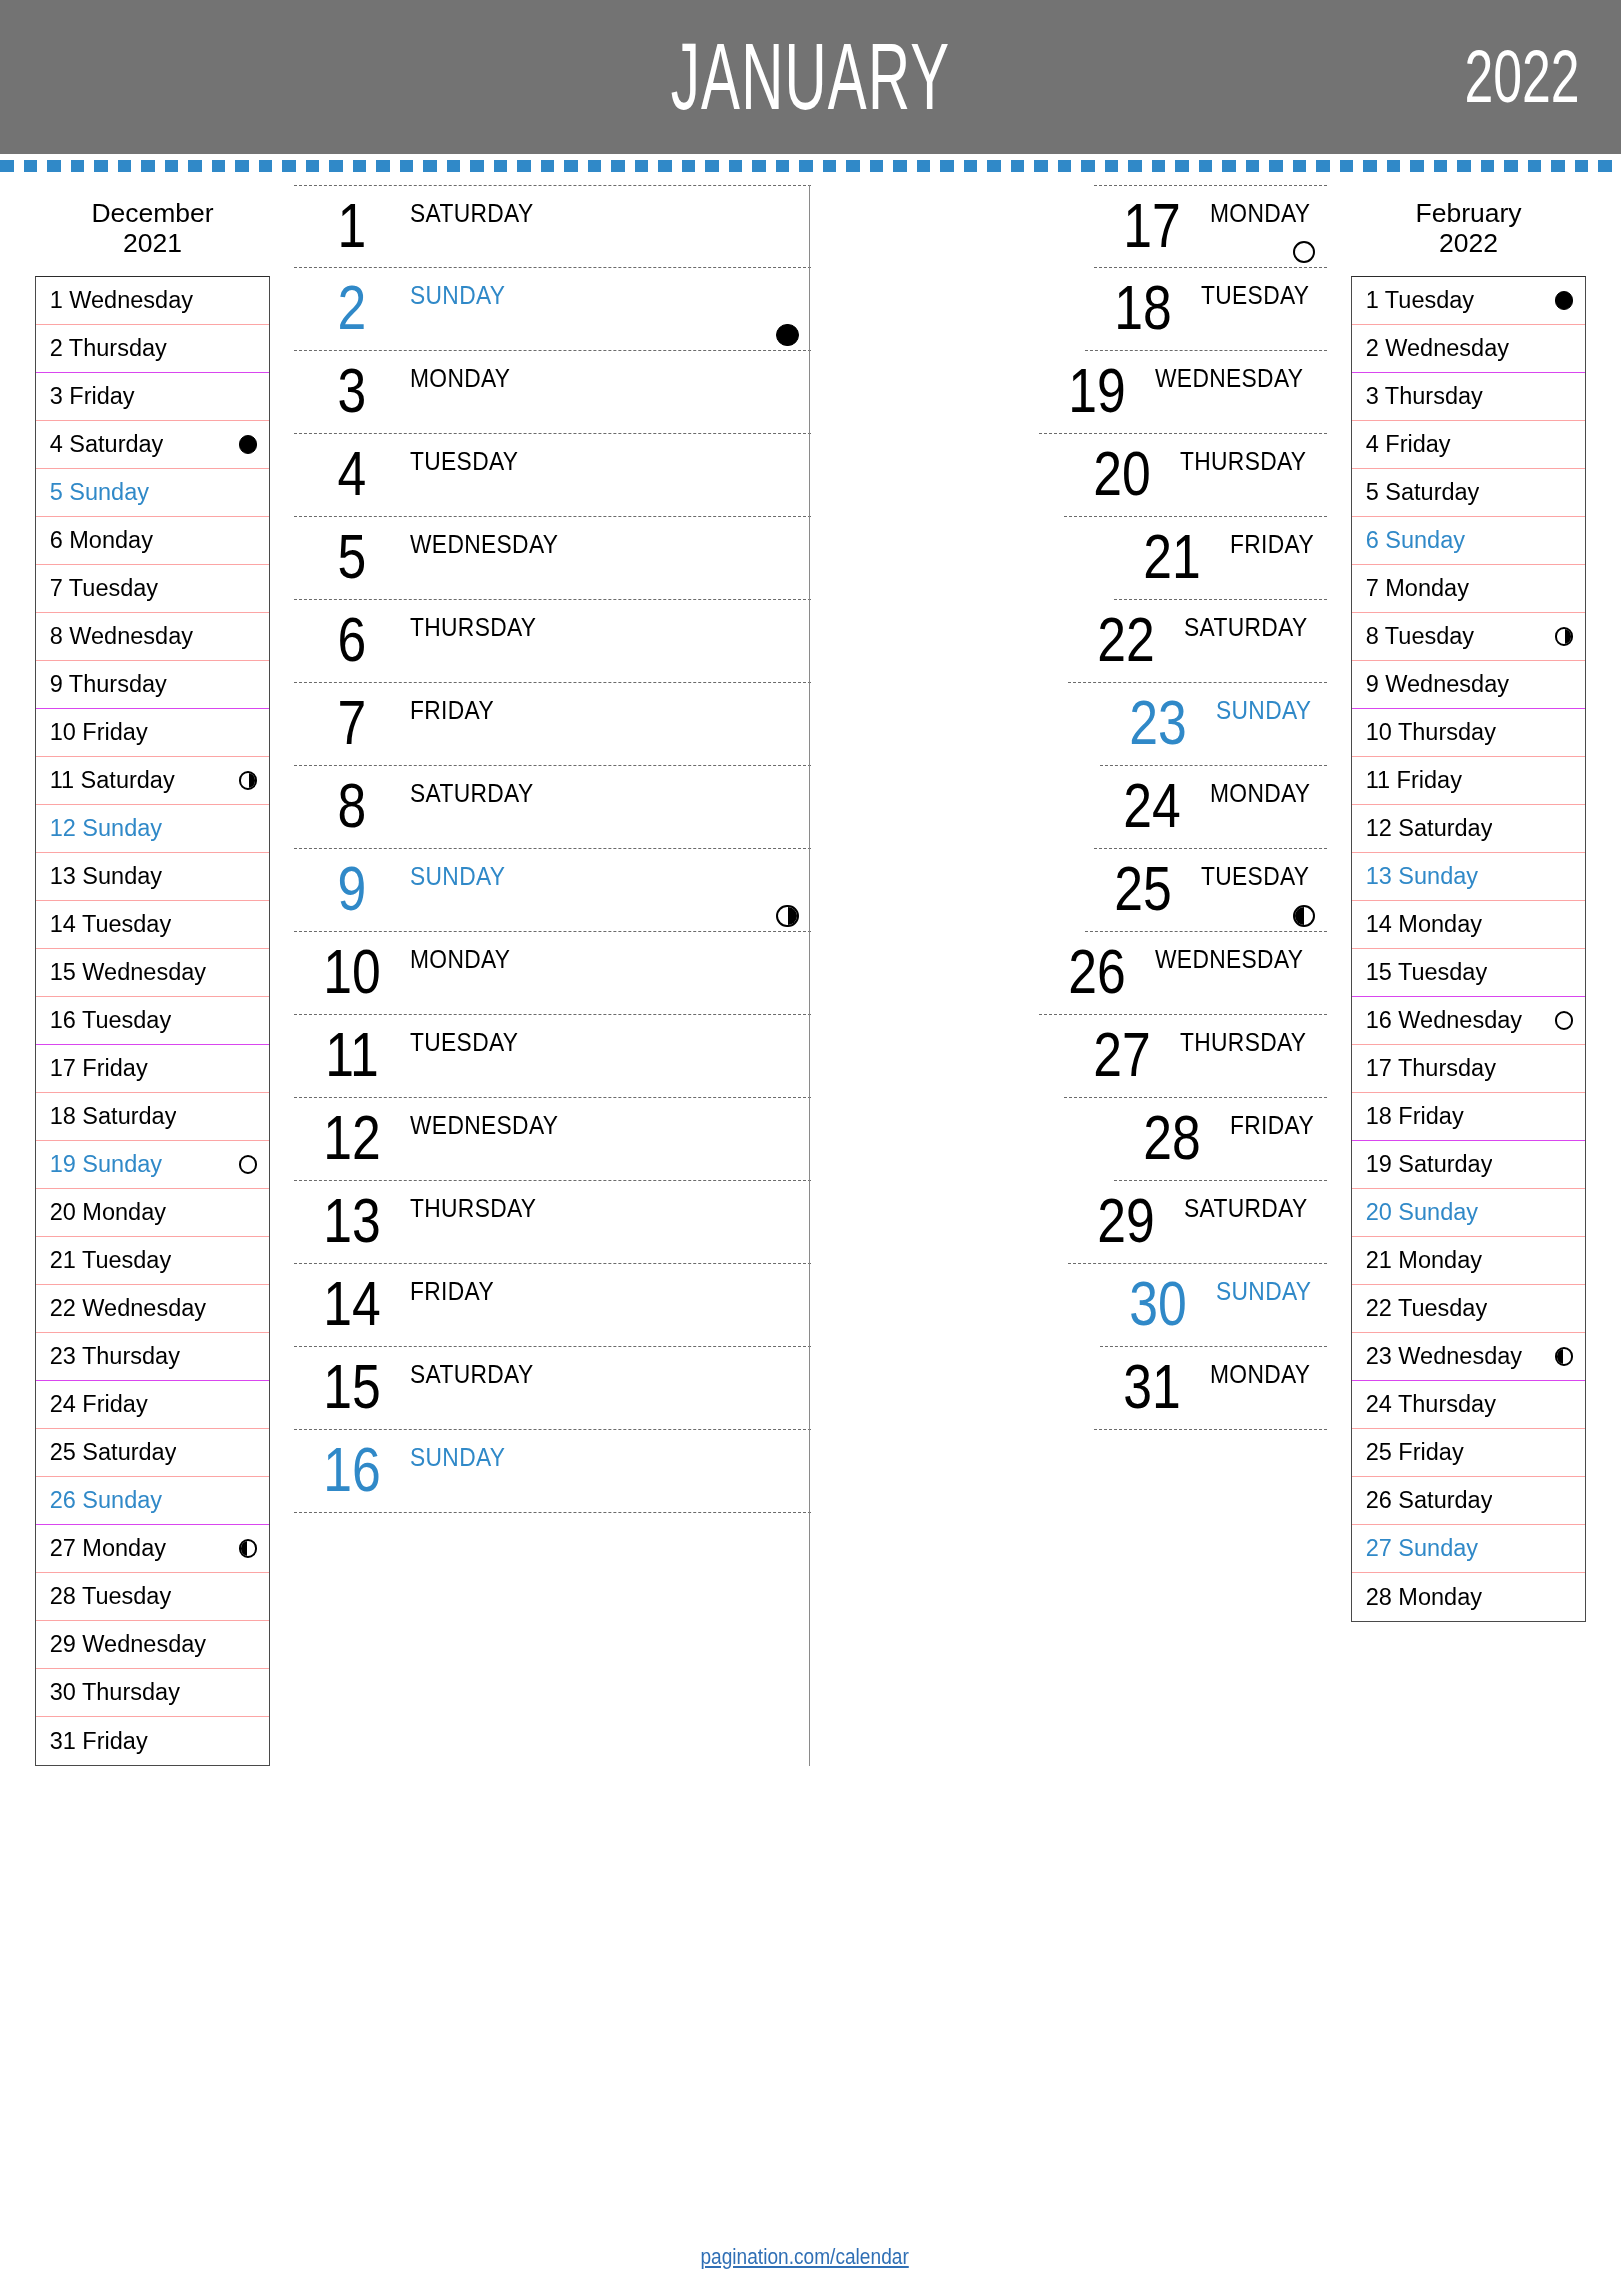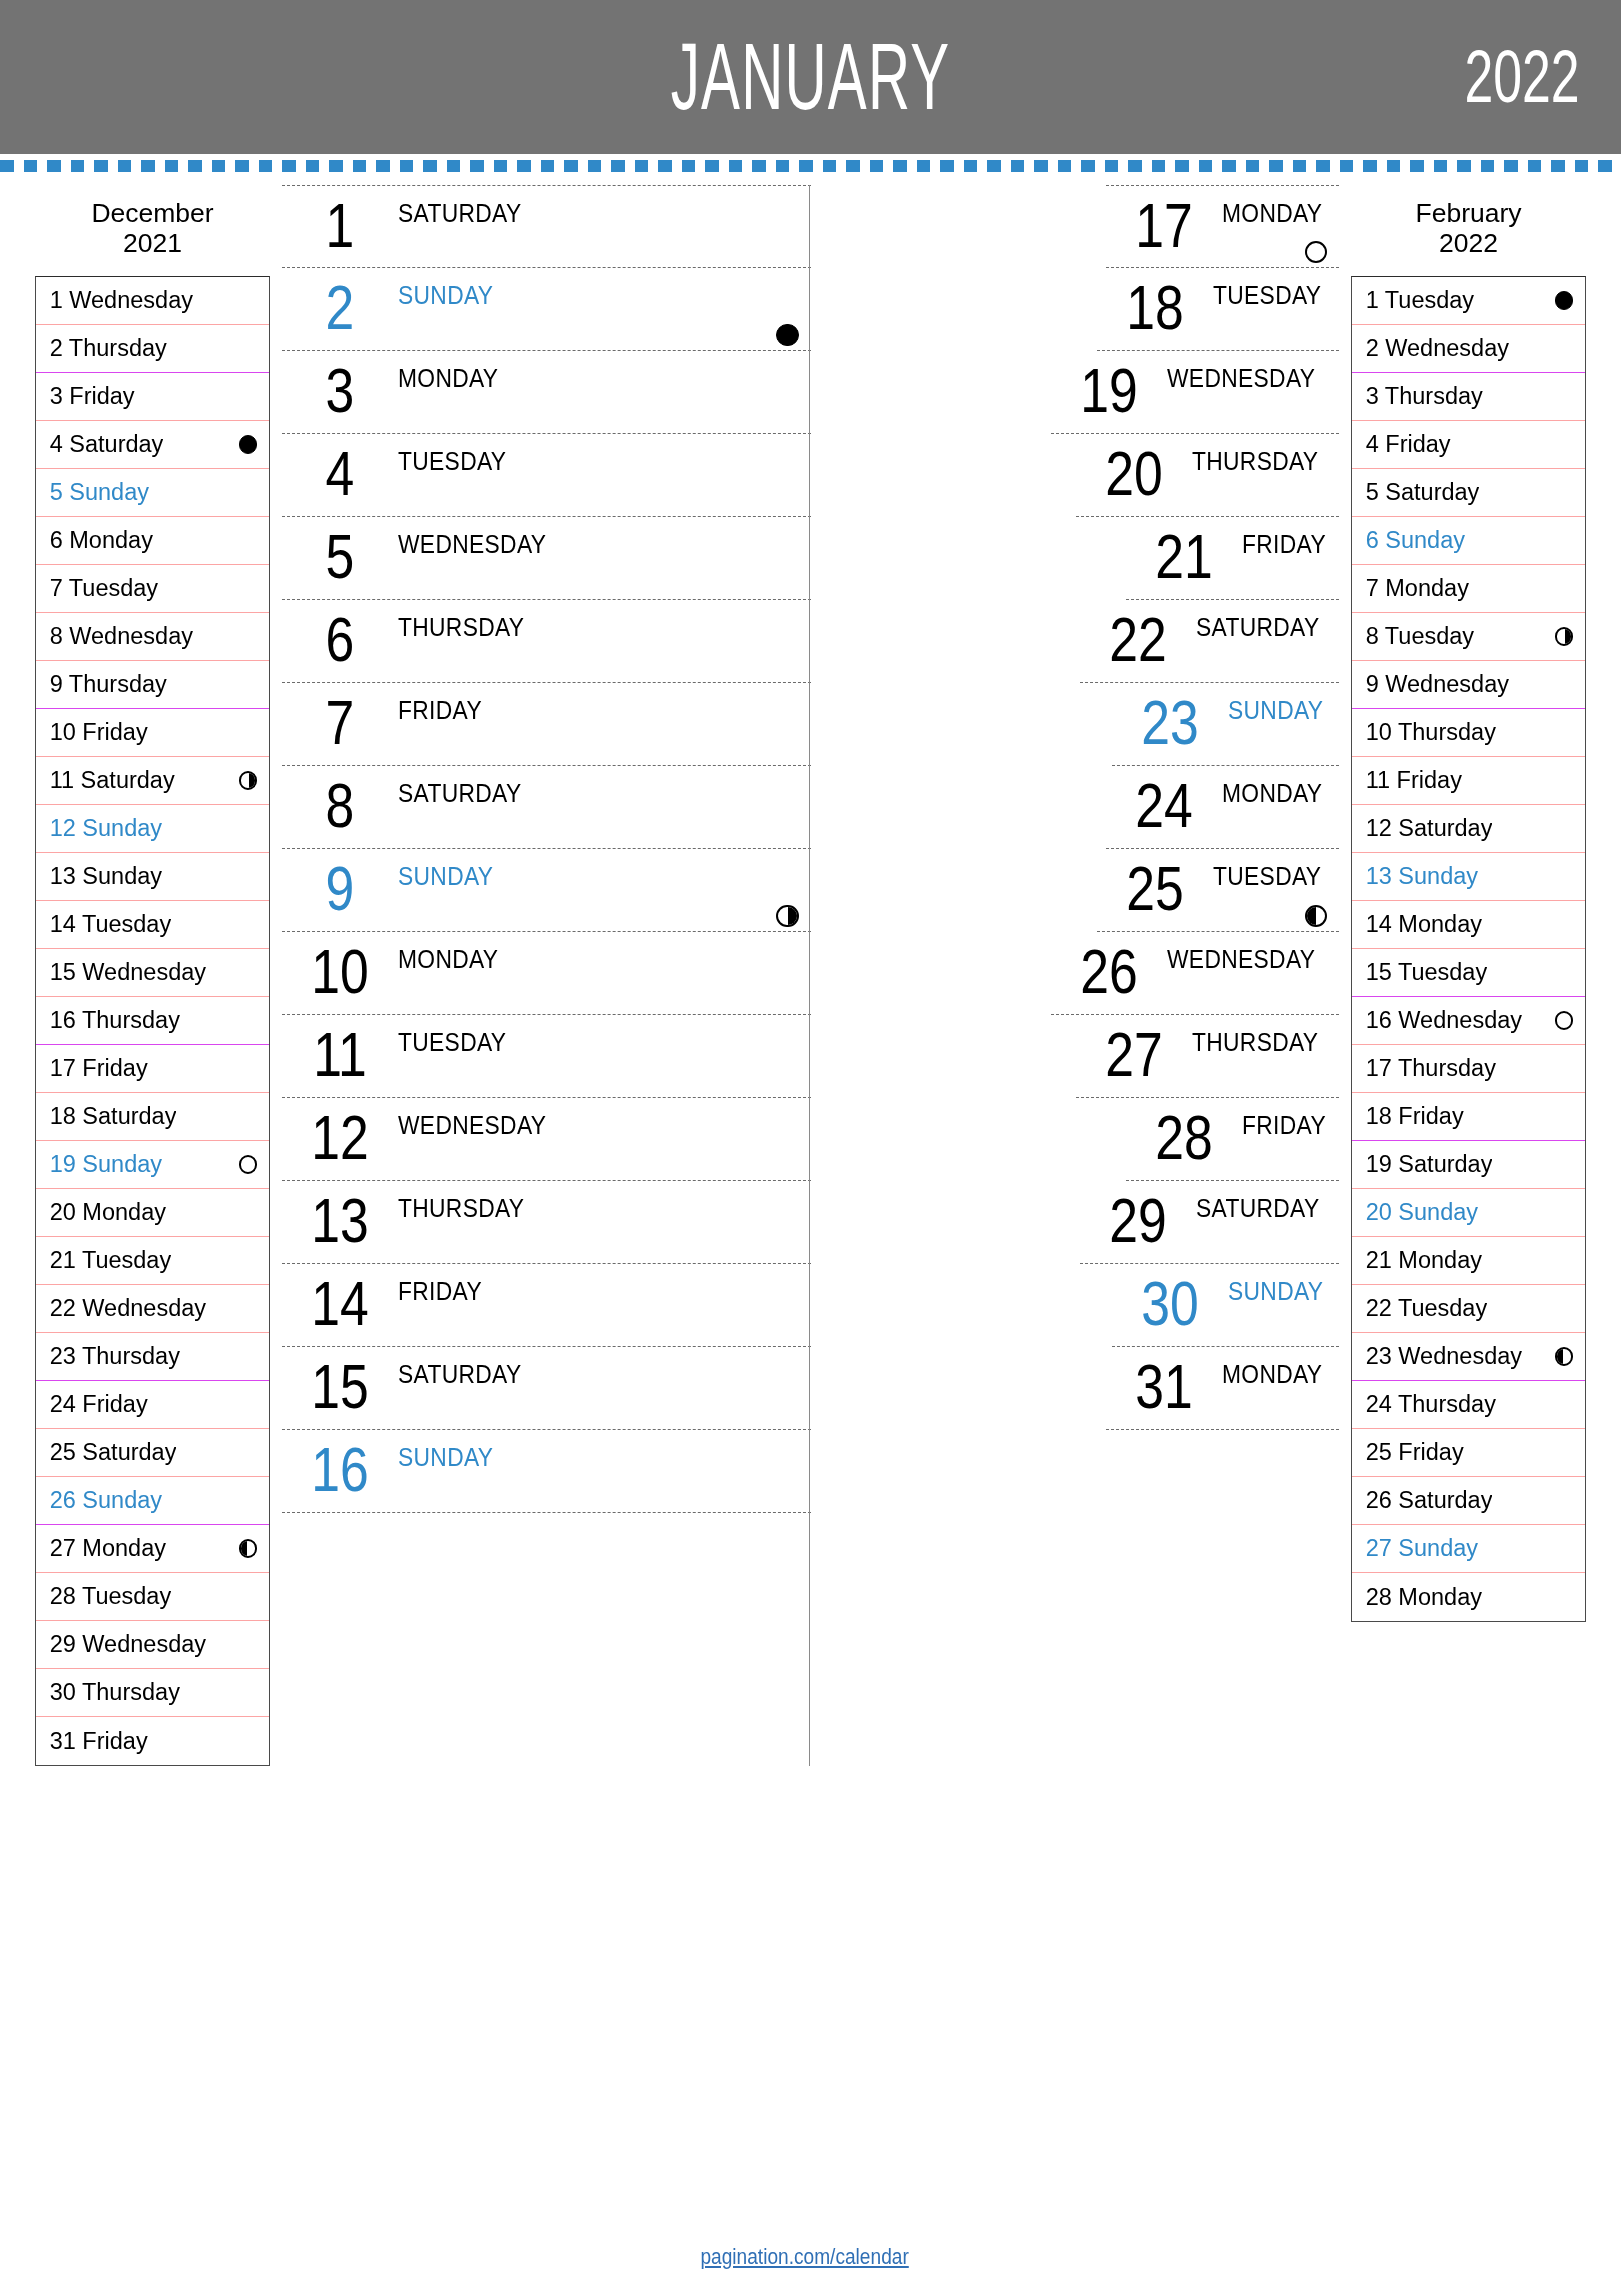--- a/index.html
+++ b/index.html
@@ -49,21 +49,21 @@
     height: 11.8px;
     background-image: repeating-linear-gradient(to right,
       #3089c8 0px, #3089c8 13.7px, #ffffff 13.7px, #ffffff 23.5px);
     margin-top: 5.9px;
   }
 
   
   .page {
     display: flex;
     padding: 13.7px 35px 0 35px;
-    gap: 4px;
+    gap: 16px;
   }
 
   
   .mini {
     width: 235px;
     flex: 0 0 235px;
   }
   .mini-head {
     text-align: center;
     font-size: 26.5px;
@@ -246,21 +246,21 @@
         <div class="mini-row">
           <span class="mini-label">13 Sunday</span>
         </div>
         <div class="mini-row">
           <span class="mini-label">14 Tuesday</span>
         </div>
         <div class="mini-row">
           <span class="mini-label">15 Wednesday</span>
         </div>
         <div class="mini-row wkdiv">
-          <span class="mini-label">16 Thursday</span>
+          <span class="mini-label">16 Tuesday</span>
         </div>
         <div class="mini-row">
           <span class="mini-label">17 Friday</span>
         </div>
         <div class="mini-row">
           <span class="mini-label">18 Saturday</span>
         </div>
         <div class="mini-row sun">
           <span class="mini-label">19 Sunday</span>
           <span class="moon full"></span>

